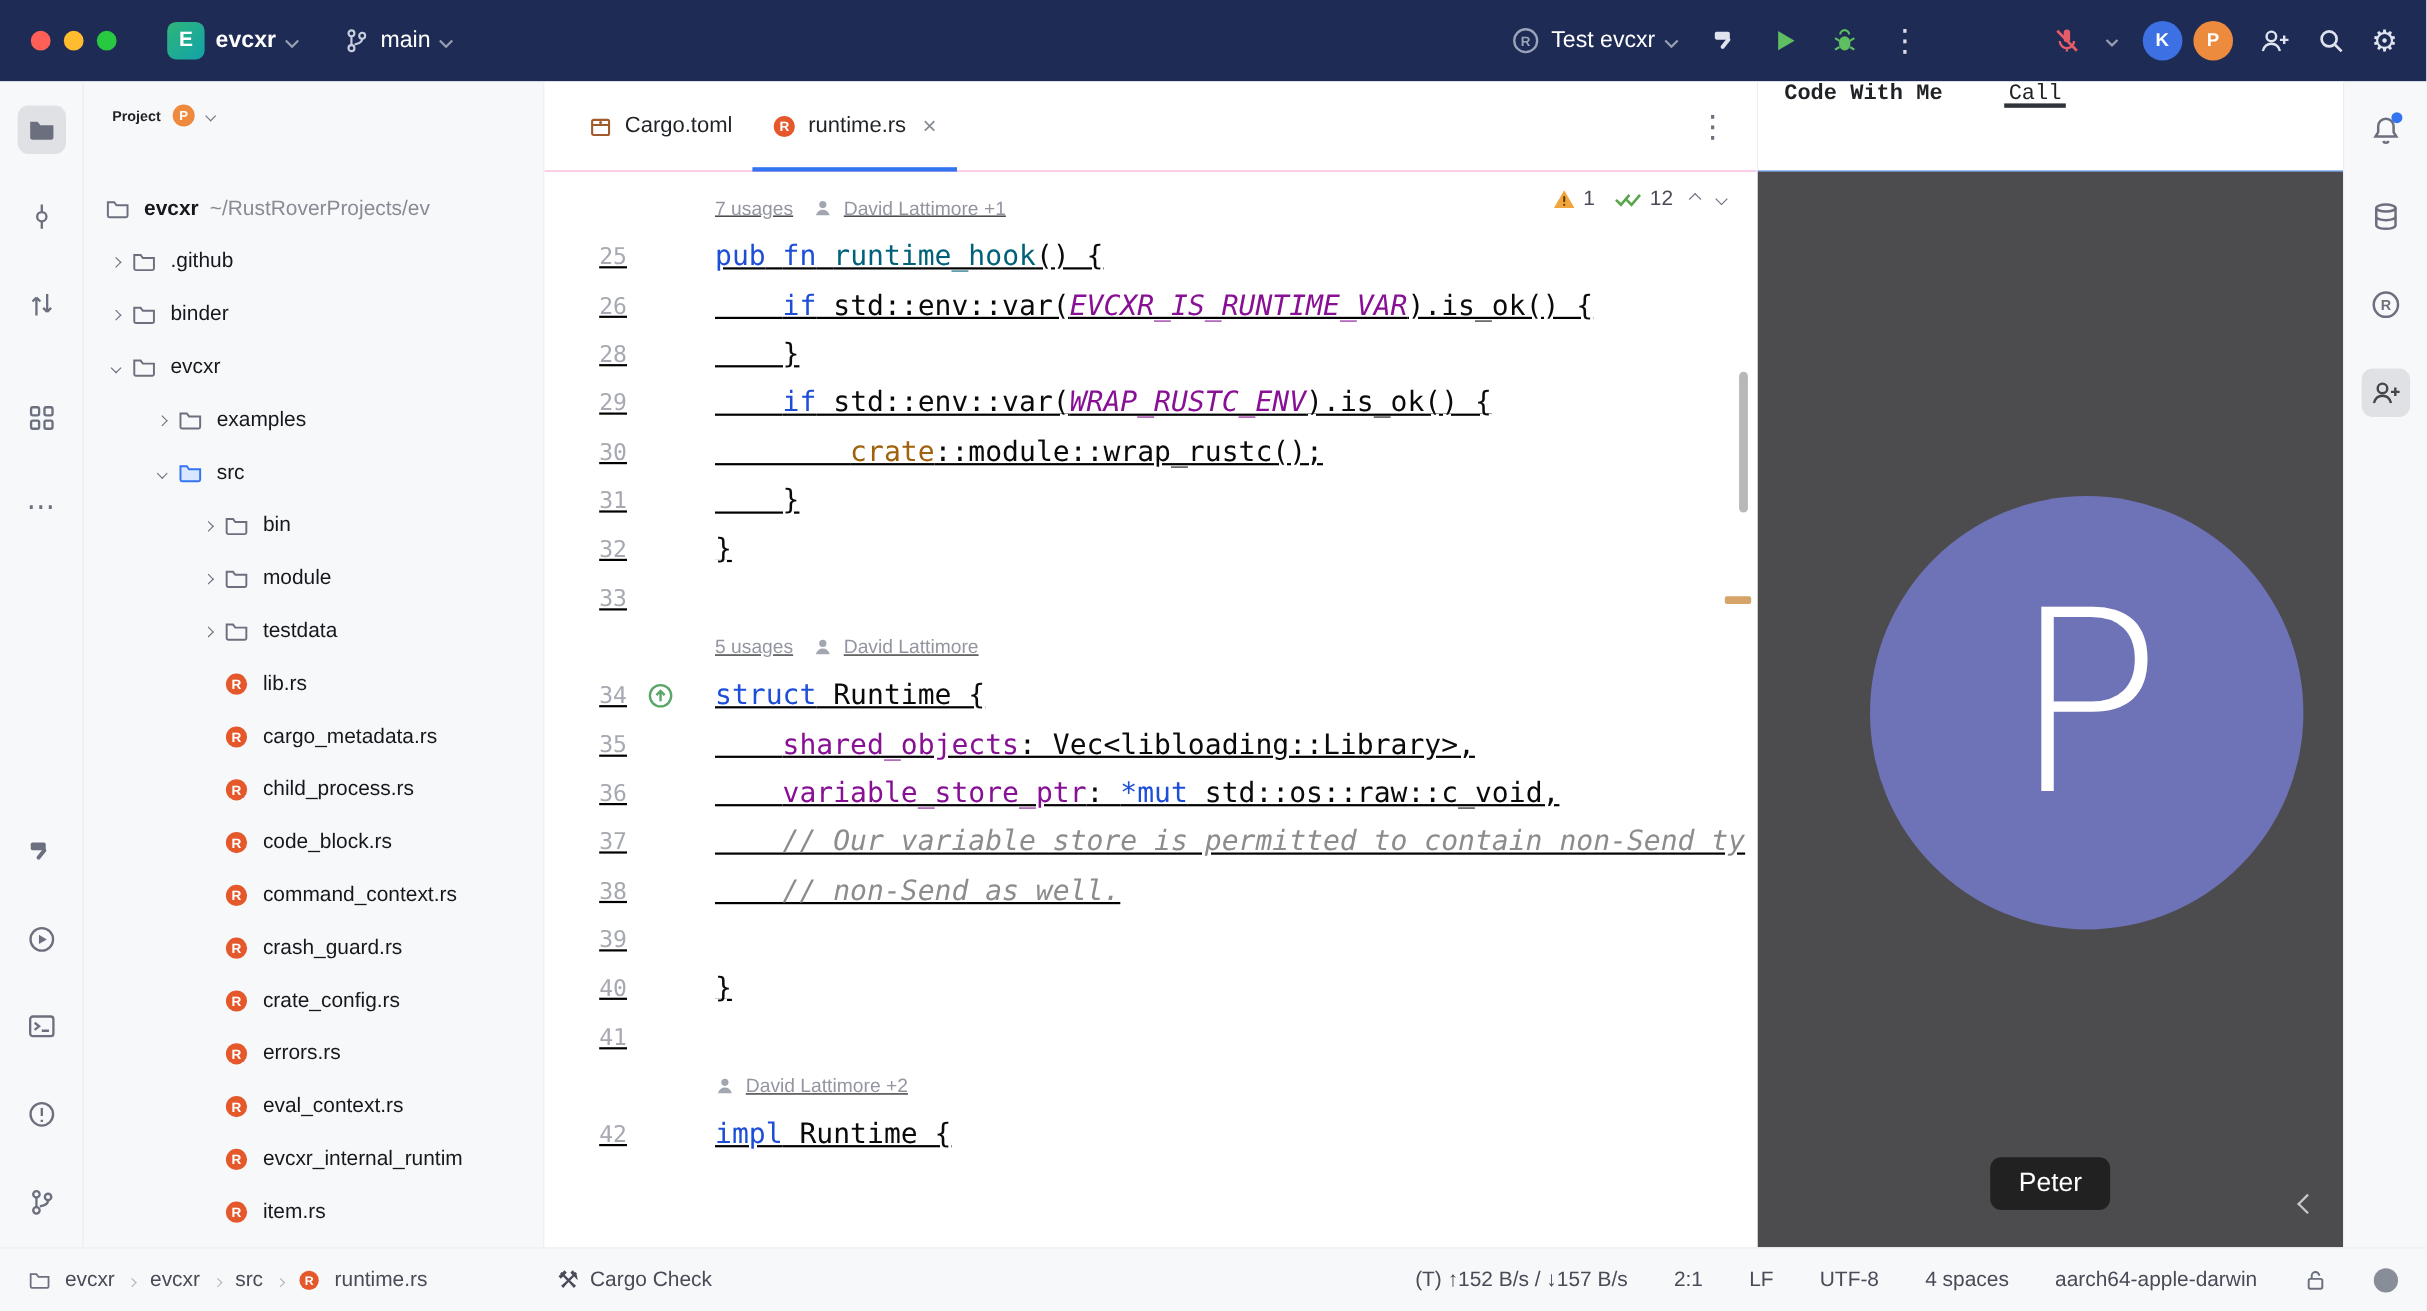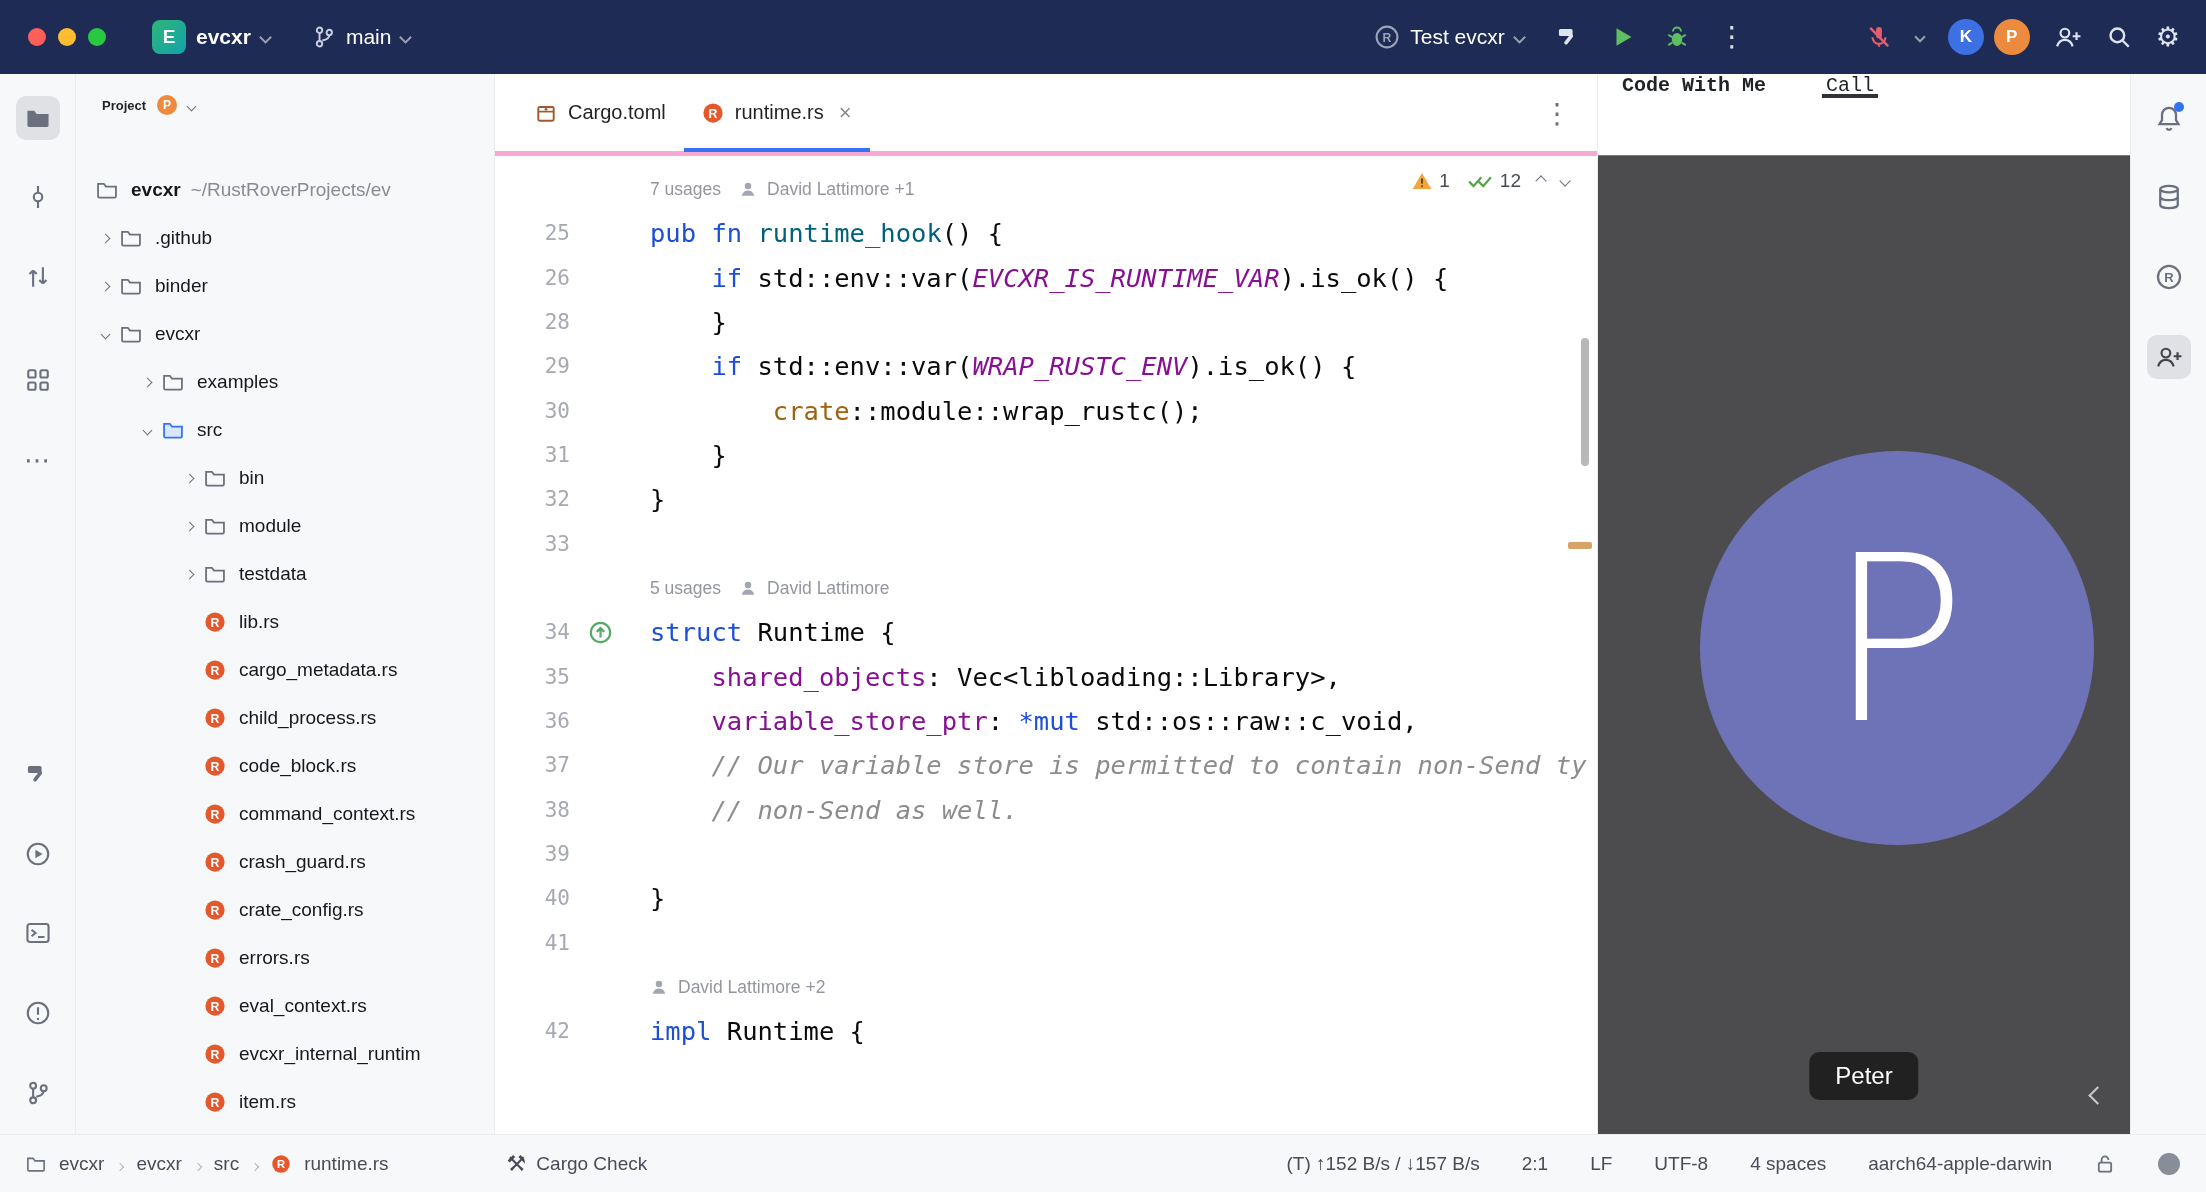--- a/index.html
+++ b/index.html
@@ -50,27 +50,27 @@
   .hdr-chv { color:#6c707e; }
   .tree { padding-top:30px; }
   .tree-row { height:48px; display:flex; align-items:center; font-size:19px; color:#16181d; white-space:nowrap; }
   .tw { width:30px; flex:none; display:flex; justify-content:center; align-items:center; }
   .ti { width:24px; flex:none; margin-right:11px; display:flex; align-items:center; }
   .root-name { font-weight:700; }
   .root-path { color:#888b94; margin-left:10px; }
 
   
   .editor { flex:1; min-width:0; position:relative; background:#fff; }
-  .tabbar { height:82px; border-bottom:5px solid #f9a8d4; display:flex; align-items:stretch; padding-left:22px; position:relative; }
+  .tabbar { height:82px; border-bottom:1px solid #f9a8d4; display:flex; align-items:stretch; padding-left:22px; position:relative; }
   .tab { display:flex; align-items:center; gap:11px; padding:0 18px; font-size:20px; color:#1f2326; position:relative; }
   .tab.active::after { content:''; position:absolute; left:0; right:0; bottom:-1px; height:4px; background:#3574f0; }
   .tab-close { color:#878b94; font-size:22px; margin-left:4px; line-height:1; }
   .tab-more { position:absolute; right:26px; top:50%; transform:translateY(-50%); font-size:28px; color:#6c707e; }
 
-  .editor-body { position:absolute; top:82px; left:0; right:0; bottom:0; overflow:hidden; padding-top:11px; }
+  .editor-body { position:absolute; top:82px; left:0; right:0; bottom:0; overflow:hidden; padding-top:11px;text-decoration:underline; }
   .crow { height:44.33px; display:flex; align-items:center; white-space:pre; }
   .gut { width:75px; flex:none; text-align:right; font-family:"DejaVu Sans Mono",monospace; font-size:21px; color:#a6a9b1; }
   .gicon { width:60px; flex:none; display:flex; justify-content:center; align-items:center; }
   .codeln { margin-left:20px; font-family:"DejaVu Sans Mono",monospace; font-size:25.5px; color:#0a0a0a; white-space:pre; }
   .annwrap { margin-left:20px; display:flex; align-items:center; gap:10px; font-size:17.5px; color:#9396a1; }
   .usages { margin-right:8px; }
   .tk-k   { color:#1d4ed8; }
   .tk-fn  { color:#00627a; }
   .tk-cst { color:#871094; font-style:italic; }
   .tk-fld { color:#871094; }

